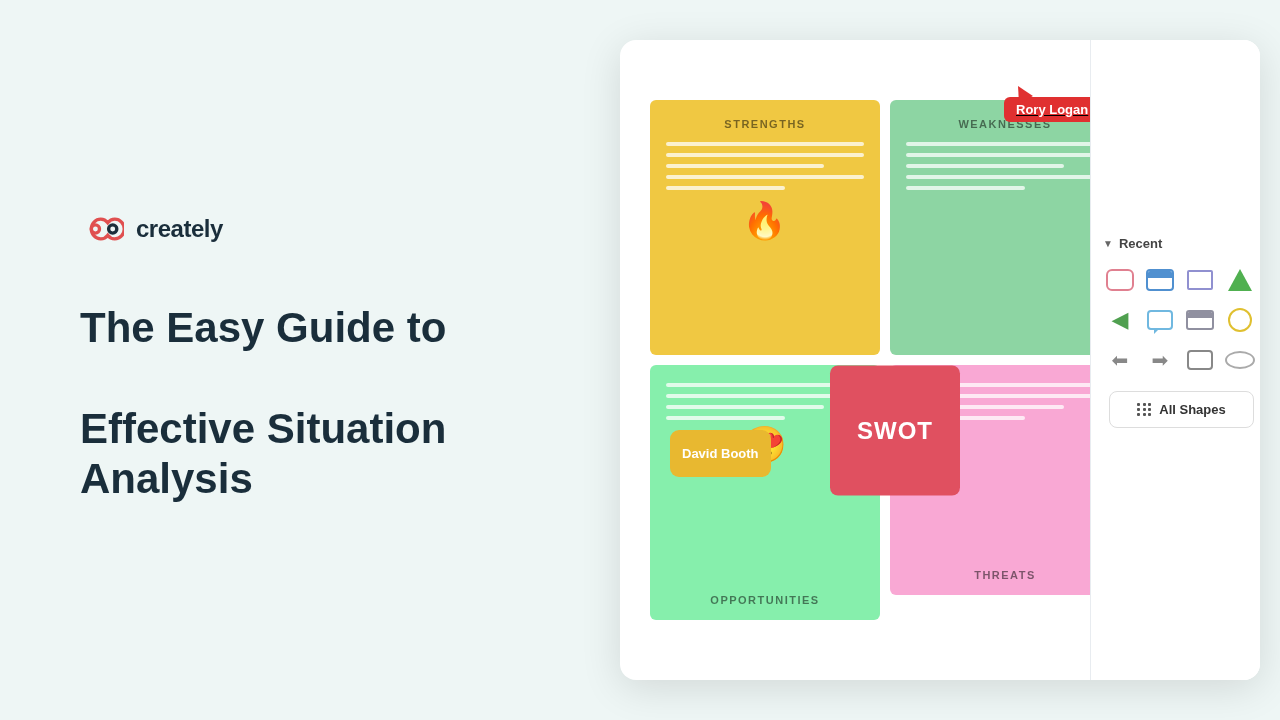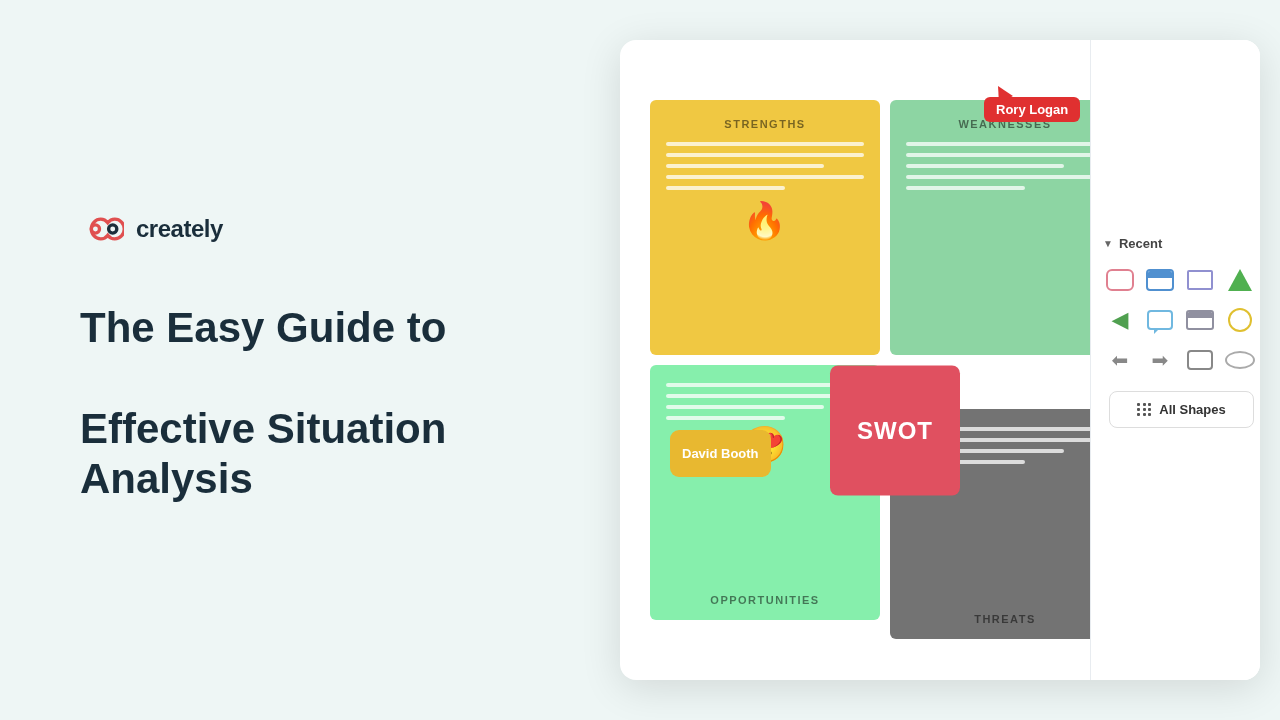--- a/index.html
+++ b/index.html
@@ -126,26 +126,25 @@
     .opportunities {
       background: #86efac;
       top: 265px;
       left: 0;
       width: 230px;
       height: 255px;
     }
 
     
     .threats {
-      background: #737373;
+      background: #f9a8d4;
       top: 265px;
       left: 240px;
       width: 230px;
       height: 230px;
-      margin-top: 44px;
     }
 
     .swot-center {
       position: absolute;
       top: 50%;
       left: 50%;
       transform: translate(-50%, -15%);
       width: 130px;
       height: 130px;
       background: #e05060;
@@ -171,22 +170,23 @@
 
     .face-emoji {
       font-size: 36px;
       margin-top: 4px;
     }
 
     
     .cursor-rory {
       position: absolute;
       top: 45px;
-      left: 364px;
+      left: 384px;
       z-index: 20;
+      text-decoration: underline;
     }
 
     .cursor-arrow {
       width: 0;
       height: 0;
       border-left: 8px solid transparent;
       border-right: 8px solid transparent;
       border-bottom: 16px solid #e03030;
       transform: rotate(-30deg);
       margin-bottom: -4px;

